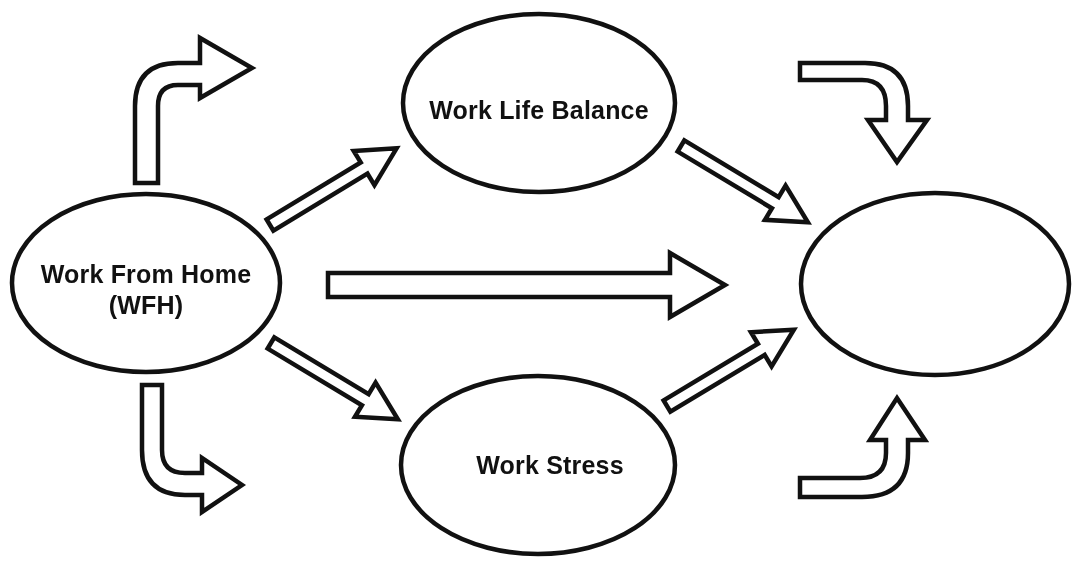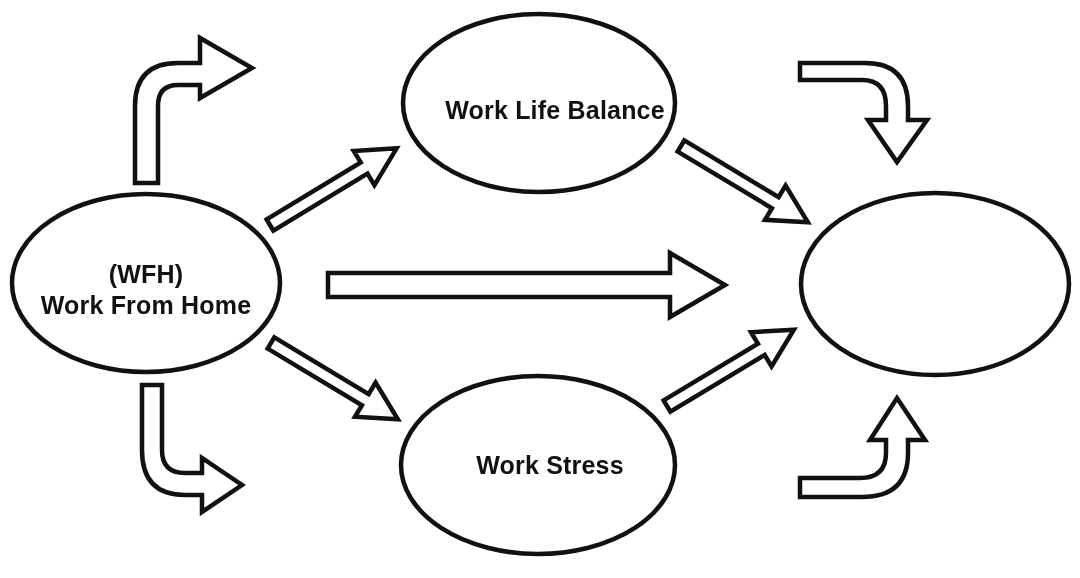--- a/index.html
+++ b/index.html
@@ -57,25 +57,25 @@
     <polygon class="shape" points="0,-6.5 110,-6.5 110,-20 148,0 110,20 110,6.5 0,6.5" transform="translate(681,146) rotate(31)"></polygon>
     <polygon class="shape" points="0,-6.5 110,-6.5 110,-20 148,0 110,20 110,6.5 0,6.5" transform="translate(667,406) rotate(-31)"></polygon>
 
     <ellipse class="shape" cx="146" cy="283" rx="134" ry="89"></ellipse>
     <ellipse class="shape" cx="539" cy="103" rx="136" ry="89"></ellipse>
     <ellipse class="shape" cx="538" cy="465" rx="137" ry="89"></ellipse>
     <ellipse class="shape" cx="935" cy="284" rx="134" ry="91"></ellipse>
   </svg>
 
   <div class="node-label" style="left:146px; top:290px;">
+    <span>Work From Home</span>
     <span>(WFH)</span>
-    <span>Work From Home</span>
   </div>
 
-  <div class="node-label" style="left:539px; top:110px;margin-left:16px;">
+  <div class="node-label" style="left:539px; top:110px;">
     <span>Work Life Balance</span>
   </div>
 
   <div class="node-label" style="left:550px; top:465px;">
     <span>Work Stress</span>
   </div>
 
 
 </div>
 

